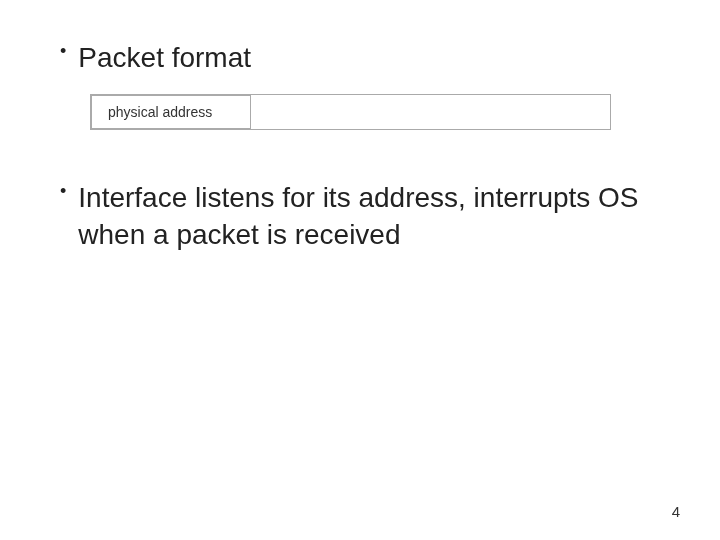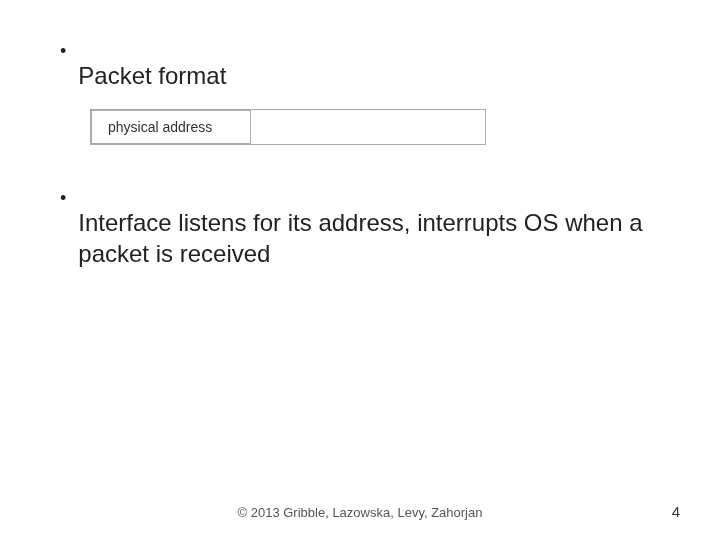--- a/index.html
+++ b/index.html
@@ -40,32 +40,31 @@
     }
 
     .bullet-dot {
       font-size: 18px;
       margin-right: 12px;
       margin-top: 1px;
       flex-shrink: 0;
     }
 
     .bullet-text {
-      font-size: 24px;
+      font-size: 28px;
       line-height: 1.3;
-      margin-top: 20px;
     }
 
     .packet-table {
       display: flex;
       margin-top: 12px;
       margin-left: 30px;
-      margin-bottom: 22px;
+      margin-bottom: 30px;
       border: 1px solid #aaaaaa;
-      width: 396px;
+      width: 521px;
     }
 
     .table-cell {
       border: 1px solid #aaaaaa;
       padding: 8px 16px;
       font-size: 14px;
       color: #333333;
     }
 
     .cell-physical {
@@ -119,18 +118,15 @@
     </div>
   </div>
 
   <div class="bullet-section">
     <div class="bullet-item">
       <span class="bullet-dot">•</span>
       <span class="bullet-text">Interface listens for its address, interrupts OS when a packet is received</span>
     </div>
   </div>
 
-  <div class="footer">
-    <span class="footer-text">© 2013 Gribble, Lazowska, Levy, Zahorjan</span>
-  </div>
   <div class="footer-page">4</div>
 
 </div>
 
 </body></html>

